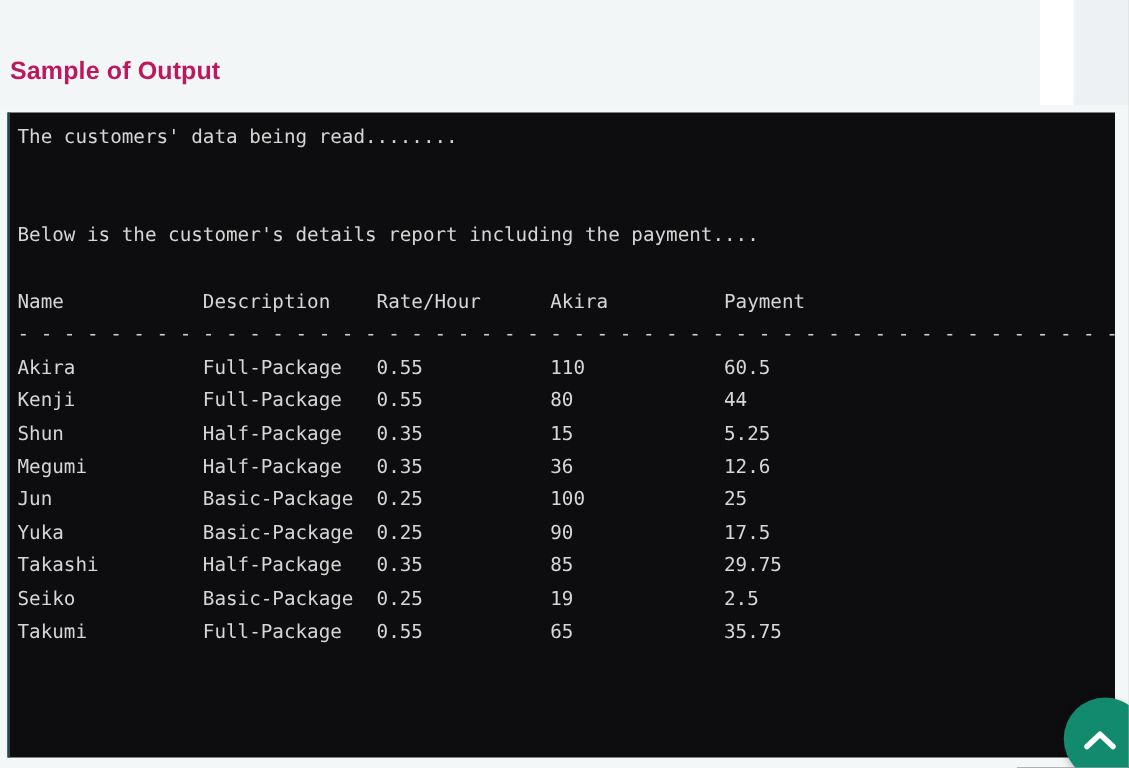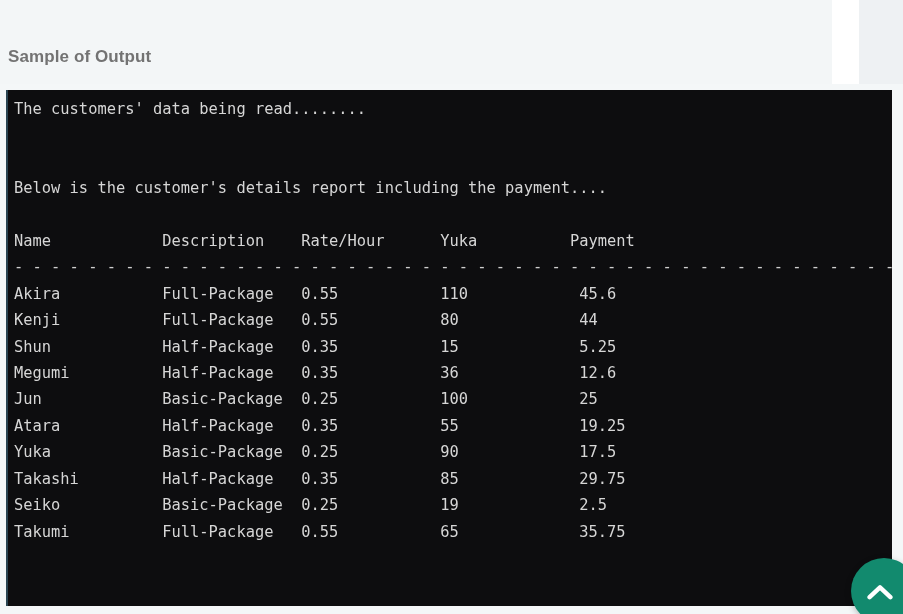--- a/index.html
+++ b/index.html
@@ -45,23 +45,23 @@
     width: 832px;
     height: 84px;
     background: #f3f6f7;
   }
 
   
   .page-title {
     position: absolute;
     top: 22px;
     left: 8px;
-    font-size: 17px;
+    font-size: 20px;
     font-weight: bold;
-    color: #737373;
+    color: #be185d;
     letter-spacing: 0.1px;
     line-height: 22px;
     white-space: nowrap;
     margin-top: 24px;
   }
 
   
   .lower-bg {
     position: absolute;
     top: 84px;
@@ -138,29 +138,28 @@
 
 <h2 class="page-title">Sample of Output</h2>
 
 <div class="console">
   <div class="console-inner">
     <pre>The customers' data being read........</pre>
     <pre> </pre>
     <pre> </pre>
     <pre>Below is the customer's details report including the payment....</pre>
     <pre> </pre>
-    <pre>Name            Description    Rate/Hour      Yuka          Payment</pre>
+    <pre>Name            Description    Rate/Hour      Akira          Payment</pre>
     <pre class="sep">- - - - - - - - - - - - - - - - - - - - - - - - - - - - - - - - - - - - - - - - - - - - - - - - -</pre>
     <div>
-      <pre>Akira           Full-Package   0.55           110            45.6</pre>
+      <pre>Akira           Full-Package   0.55           110            60.5</pre>
       <pre>Kenji           Full-Package   0.55           80             44</pre>
       <pre>Shun            Half-Package   0.35           15             5.25</pre>
       <pre>Megumi          Half-Package   0.35           36             12.6</pre>
       <pre>Jun             Basic-Package  0.25           100            25</pre>
-      <pre>Atara           Half-Package   0.35           55             19.25</pre>
       <pre>Yuka            Basic-Package  0.25           90             17.5</pre>
       <pre>Takashi         Half-Package   0.35           85             29.75</pre>
       <pre>Seiko           Basic-Package  0.25           19             2.5</pre>
       <pre>Takumi          Full-Package   0.55           65             35.75</pre>
     </div>
   </div>
 </div>
 
 <button class="scroll-top">
   <span>

